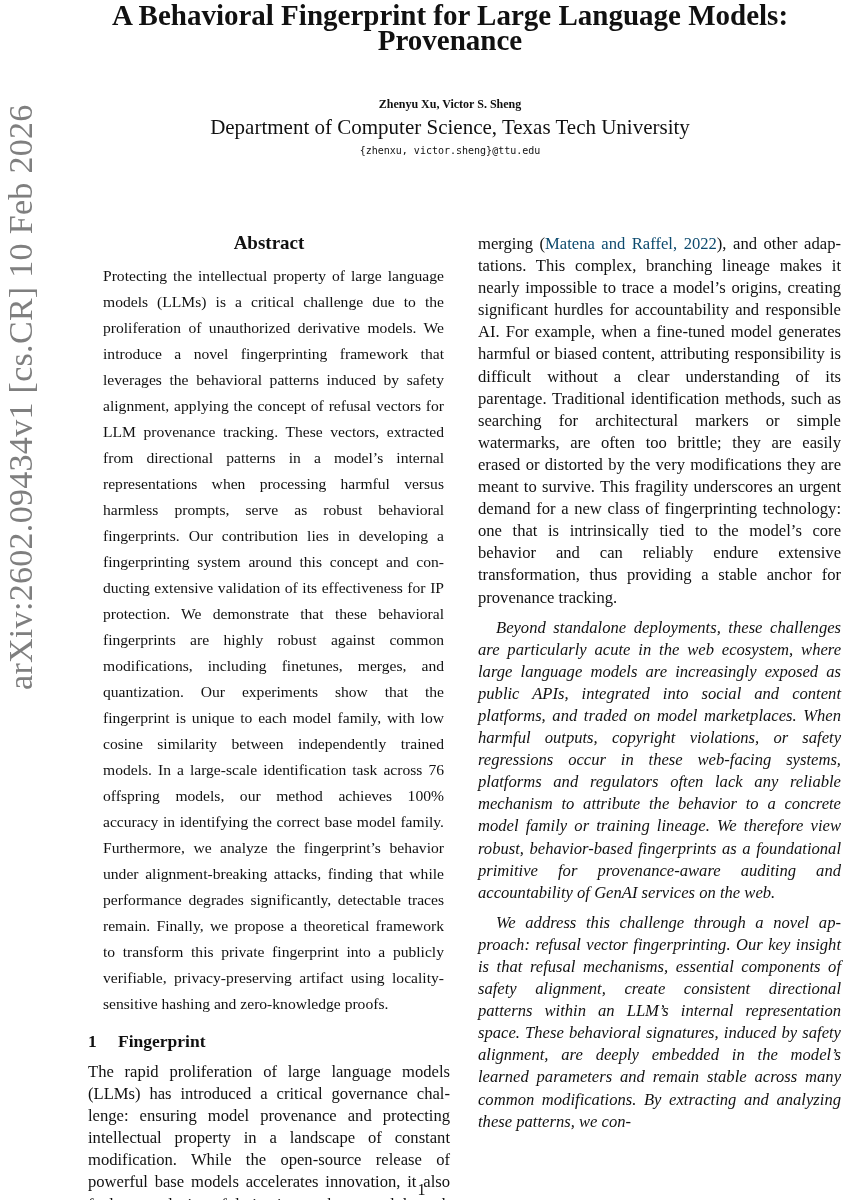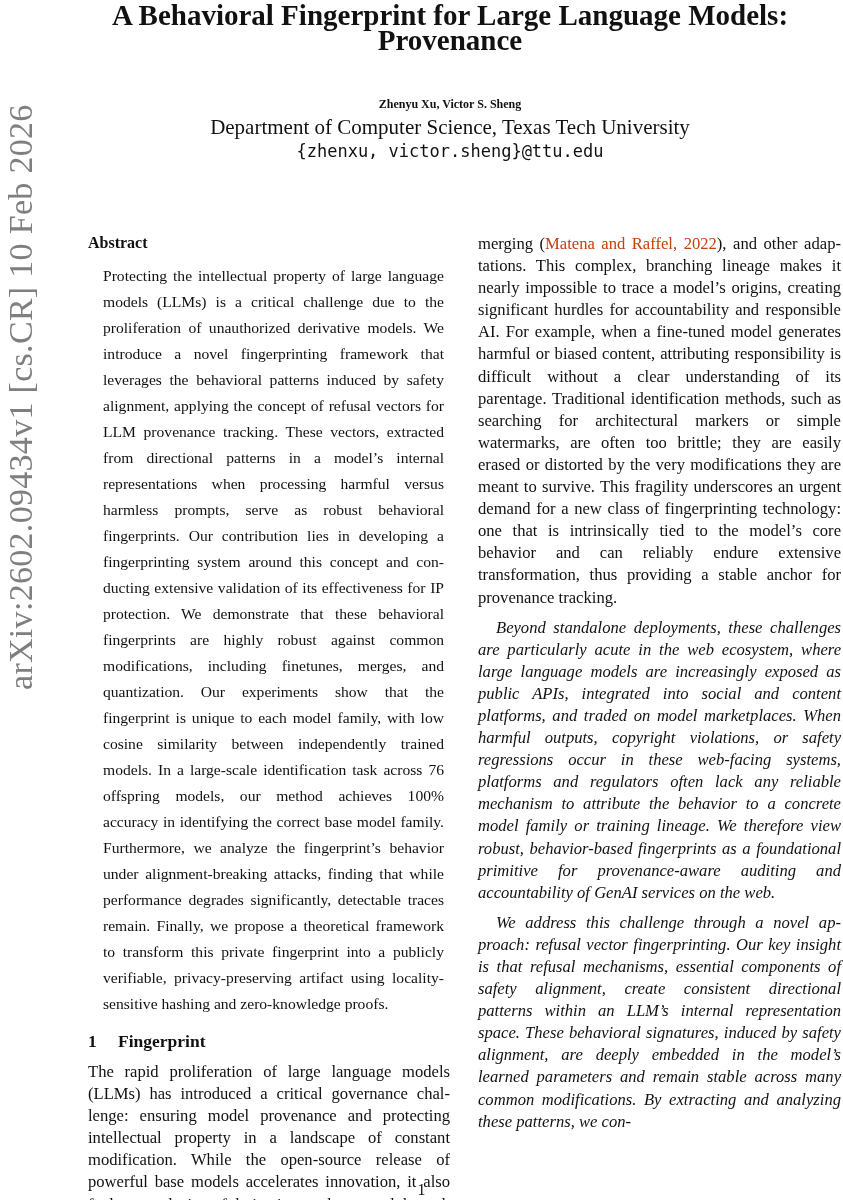--- a/index.html
+++ b/index.html
@@ -16,43 +16,43 @@
     }
     .title {
       position: absolute; left: 90px; top: 3px; width: 720px;
       text-align: center; font-weight: bold; font-size: 29px; line-height: 25px;
     }
     .authors {
       position: absolute; left: 90px; top: 93px; width: 720px; text-align: center;
     }
     .authors .names { font-weight: bold; font-size: 12px; line-height: 23px; }
     .authors .affil { font-size: 21px; line-height: 23px; }
-    .authors .email { font-family: "DejaVu Sans Mono", "Liberation Mono", monospace; font-size: 17px; line-height: 24px; }
+    .authors .email { font-family: "DejaVu Sans Mono", "Liberation Mono", monospace; font-size: 10px; line-height: 24px; }
     .col {
       position: absolute; top: 232px; text-align: justify; hyphens: manual;
       font-size: 16.6px; line-height: 22.1px;
     }
     .col-left { left: 88px; width: 362px; }
     .col-right { left: 478px; width: 363px; top: 233px; }
     .abstract-head {
-      font-weight: bold; font-size: 16px; 
+      font-weight: bold; font-size: 19px; text-align: center;
       margin: 0 0 9px 0; line-height: 22px;
     }
     .abstract-body {
       padding: 0 6px 0 15px; font-size: 15.6px; line-height: 26px;
       text-align: justify;
     }
     .section-head {
       font-weight: bold; font-size: 17.5px; margin: 13px 0 9px 0; line-height: 22px;
     }
     .section-head .num { display: inline-block; width: 30px; }
     p { margin: 0; }
     .indent { text-indent: 18px; }
     .para-gap { margin-top: 8px; font-style: italic; }
-    .cite { color: #c2410c; }
+    .cite { color: #0c4a6e; }
     .page-number {
       position: absolute; top: 1181px; left: 0; width: 843px; text-align: center;
       font-size: 16px;
     }
   </style>
 </head>
 <body>
 
 <div class="arxiv-stamp">arXiv:2602.09434v1  [cs.CR]  10 Feb 2026</div>
 

